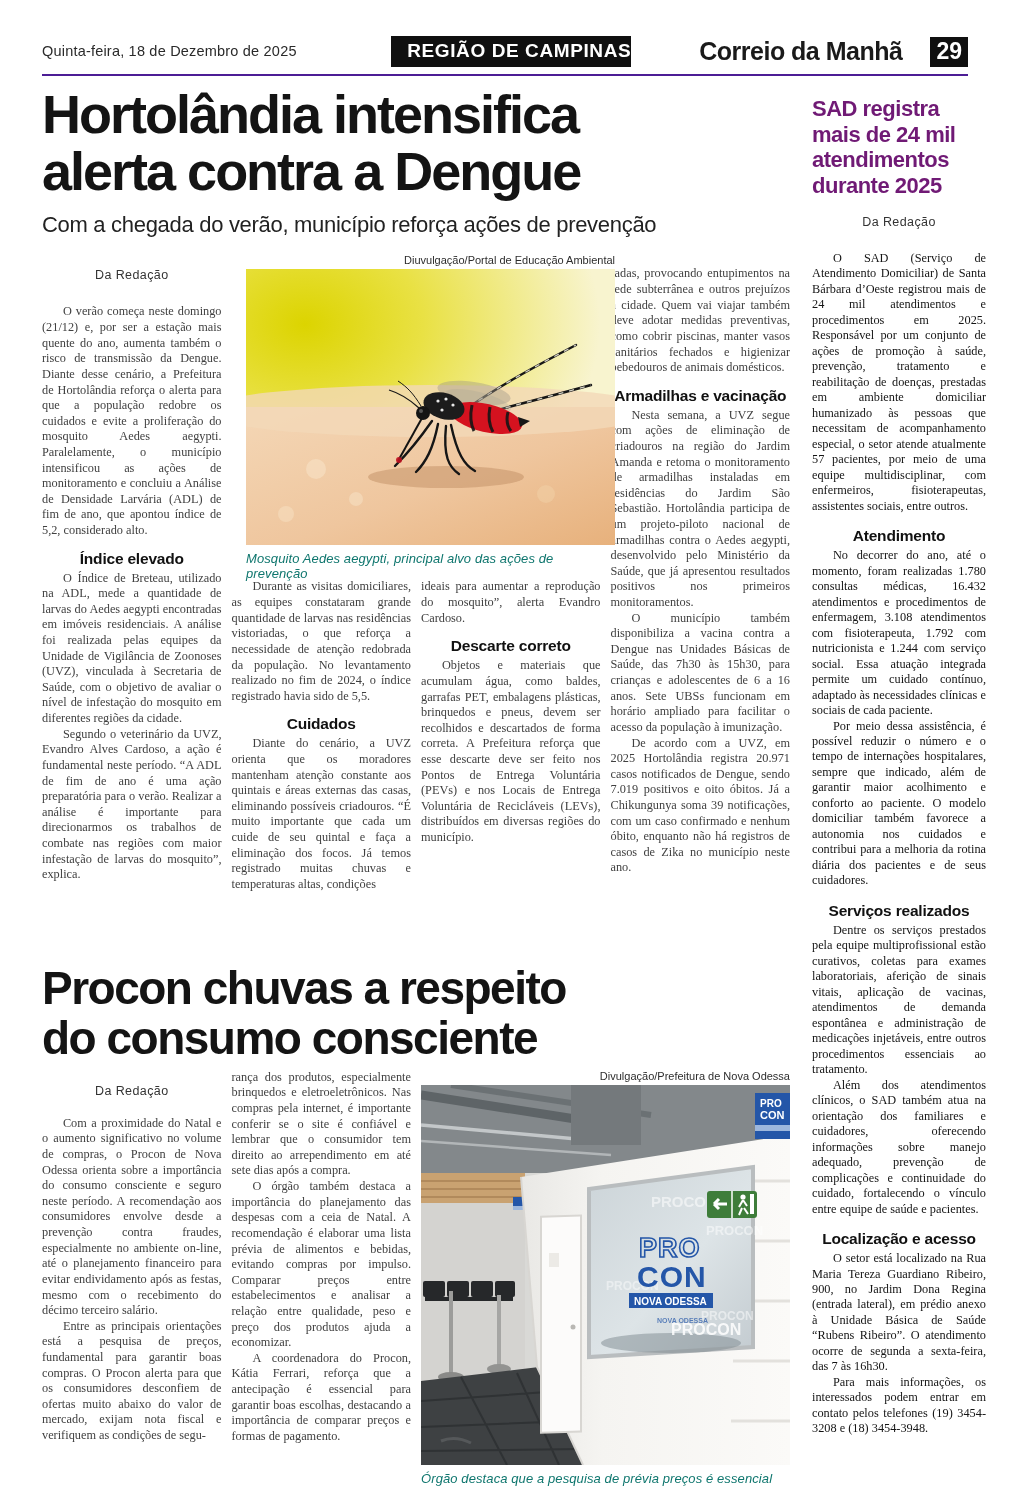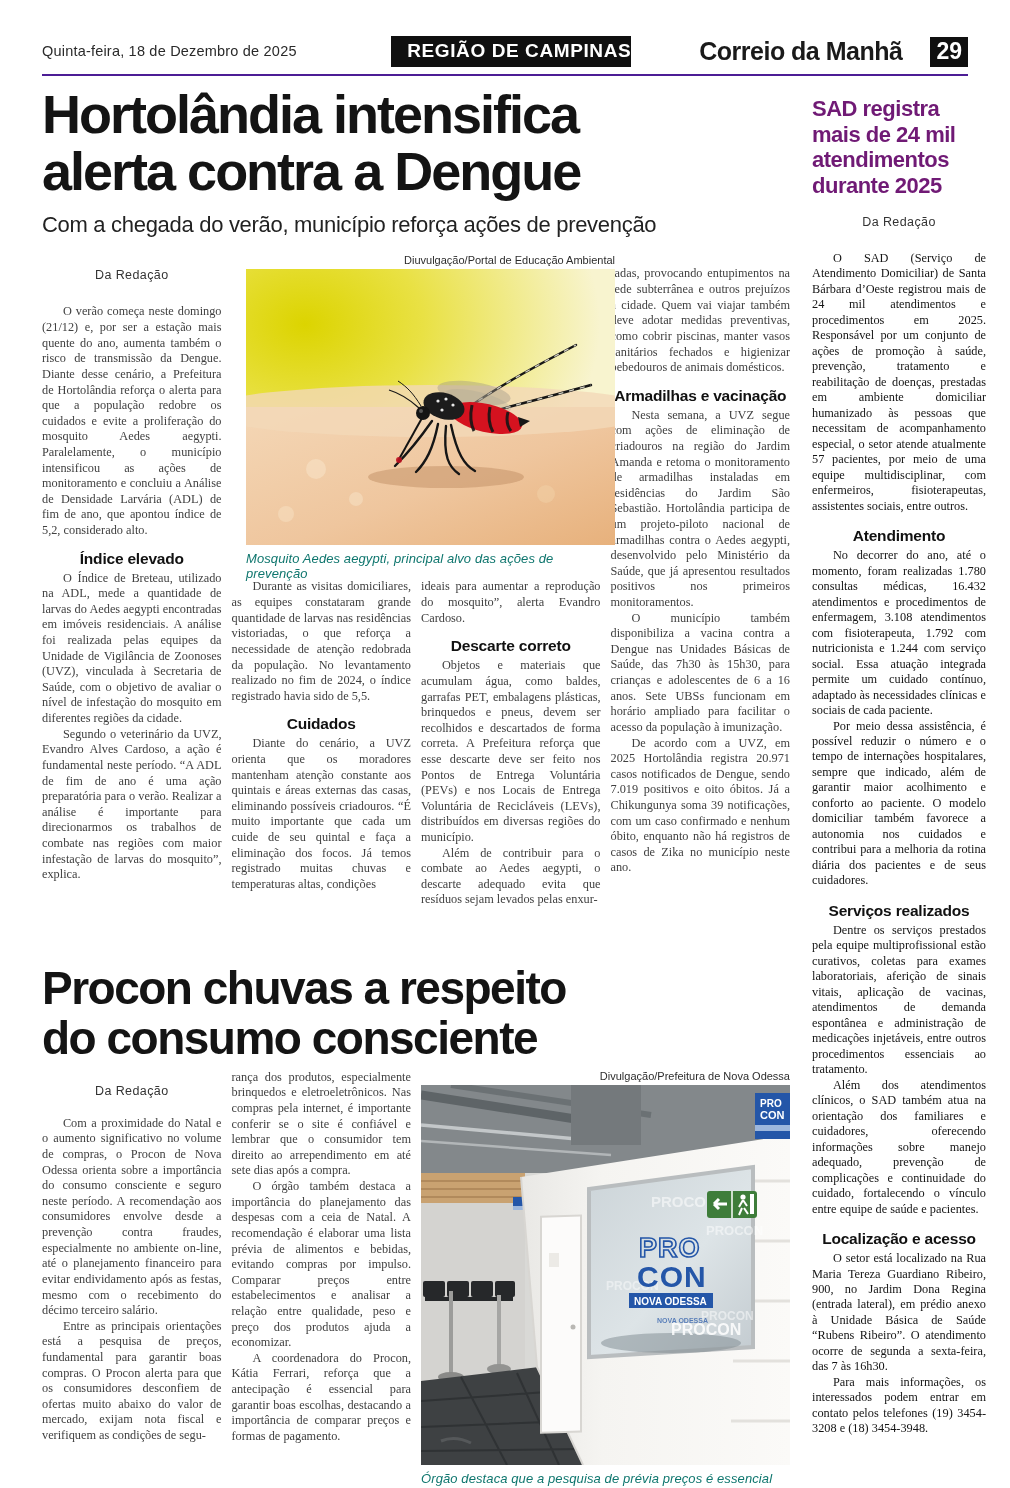--- a/index.html
+++ b/index.html
@@ -98,21 +98,20 @@
           <div class="bodycol pushed">
             <p>Durante as visitas domiciliares, as equipes constataram grande quantidade de larvas nas residências vistoriadas, o que reforça a necessidade de atenção redobrada da população. No levantamento realizado no fim de 2024, o índice registrado havia sido de 5,5.</p>
             <h3 class="sec-head">Cuidados</h3>
             <p>Diante do cenário, a UVZ orienta que os moradores mantenham atenção constante aos quintais e áreas externas das casas, eliminando possíveis criadouros. “É muito importante que cada um cuide de seu quintal e faça a eliminação dos focos. Já temos registrado muitas chuvas e temperaturas altas, condições</p>
           </div>
 
           <div class="bodycol pushed">
             <p class="cont">ideais para aumentar a reprodução do mosquito”, alerta Evandro Cardoso.</p>
             <h3 class="sec-head">Descarte correto</h3>
             <p>Objetos e materiais que acumulam água, como baldes, garrafas PET, embalagens plásticas, brinquedos e pneus, devem ser recolhidos e descartados de forma correta. A Prefeitura reforça que esse descarte deve ser feito nos Pontos de Entrega Voluntária (PEVs) e nos Locais de Entrega Voluntária de Recicláveis (LEVs), distribuídos em diversas regiões do município.</p>
-            <p>Além de contribuir para o combate ao Aedes aegypti, o descarte adequado evita que resíduos sejam levados pelas enxur-</p>
           </div>
 
           <div class="bodycol padtop">
             <p class="cont">radas, provocando entupimentos na rede subterrânea e outros prejuízos à cidade. Quem vai viajar também deve adotar medidas preventivas, como cobrir piscinas, manter vasos sanitários fechados e higienizar bebedouros de animais domésticos.</p>
             <h3 class="sec-head">Armadilhas e vacinação</h3>
             <p>Nesta semana, a UVZ segue com ações de eliminação de criadouros na região do Jardim Amanda e retoma o monitoramento de armadilhas instaladas em residências do Jardim São Sebastião. Hortolândia participa de um projeto-piloto nacional de armadilhas contra o Aedes aegypti, desenvolvido pelo Ministério da Saúde, que já apresentou resultados positivos nos primeiros monitoramentos.</p>
             <p>O município também disponibiliza a vacina contra a Dengue nas Unidades Básicas de Saúde, das 7h30 às 15h30, para crianças e adolescentes de 6 a 16 anos. Sete UBSs funcionam em horário ampliado para facilitar o acesso da população à imunização.</p>
             <p>De acordo com a UVZ, em 2025 Hortolândia registra 20.971 casos notificados de Dengue, sendo 7.019 positivos e oito óbitos. Já a Chikungunya soma 39 notificações, com um caso confirmado e nenhum óbito, enquanto não há registros de casos de Zika no município neste ano.</p>
           </div>
 

